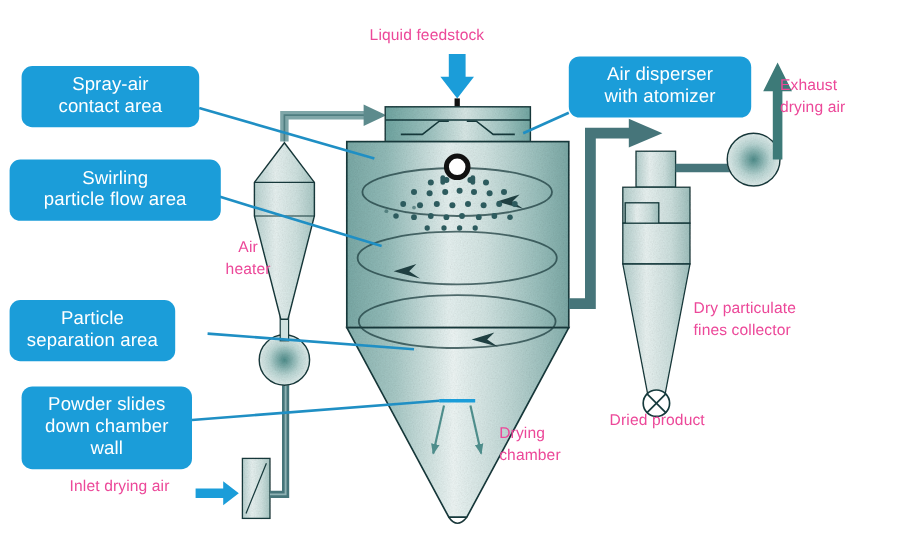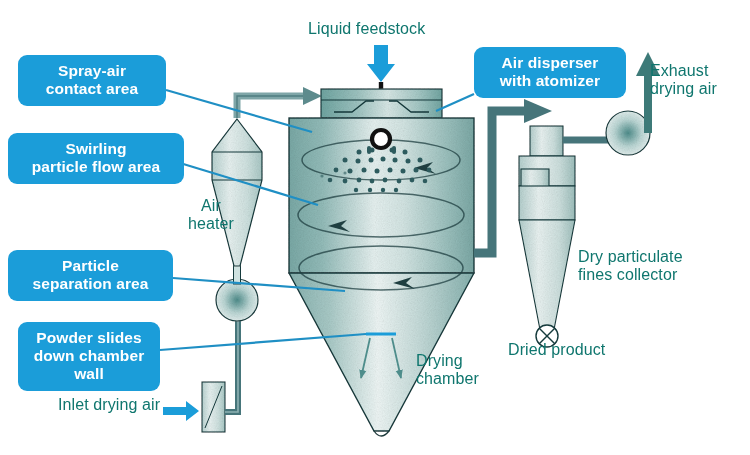--- a/index.html
+++ b/index.html
@@ -22,38 +22,38 @@
     width: 750px;
     height: 455px;
   }
   .callout {
     position: absolute;
     background: #1b9dd9;
     color: #ffffff;
     border-radius: 9px;
     font-size: 15.5px;
     line-height: 18px;
-    font-weight: 700;
+    font-weight: 400;
     text-align: center;
     padding: 7px 10px 8px 10px;
     box-sizing: border-box;
     white-space: pre-line;
     letter-spacing: 0.1px;
   }
   .plain-label {
     position: absolute;
-    color: #0f766e;
-    font-size: 16px;
+    color: #ec4899;
+    font-size: 13px;
     line-height: 18px;
     white-space: pre-line;
     letter-spacing: 0.1px;
   }
   .c-spray       { left: 18px;  top: 55px;  width: 148px; }
   .c-swirl       { left: 8px;   top: 133px; width: 176px; }
-  .c-particle    { left: 8px;   top: 250px; width: 165px; }
+  .c-particle    { left: 8px;   top: 250px; width: 138px; }
   .c-powder      { left: 18px;  top: 322px; width: 142px; }
   .c-disperser   { left: 474px; top: 47px;  width: 152px; }
 
   .l-feedstock   { left: 308px; top: 20px;  text-align: center; }
   .l-exhaust     { left: 650px; top: 62px;  }
   .l-airheater   { left: 168px; top: 197px; text-align: center; margin-left: 20px; }
   .l-inlet       { left: 28px;  top: 396px; margin-left: 30px; }
   .l-drying      { left: 416px; top: 352px; }
   .l-fines       { left: 578px; top: 248px; }
   .l-dried       { left: 508px; top: 341px; }

